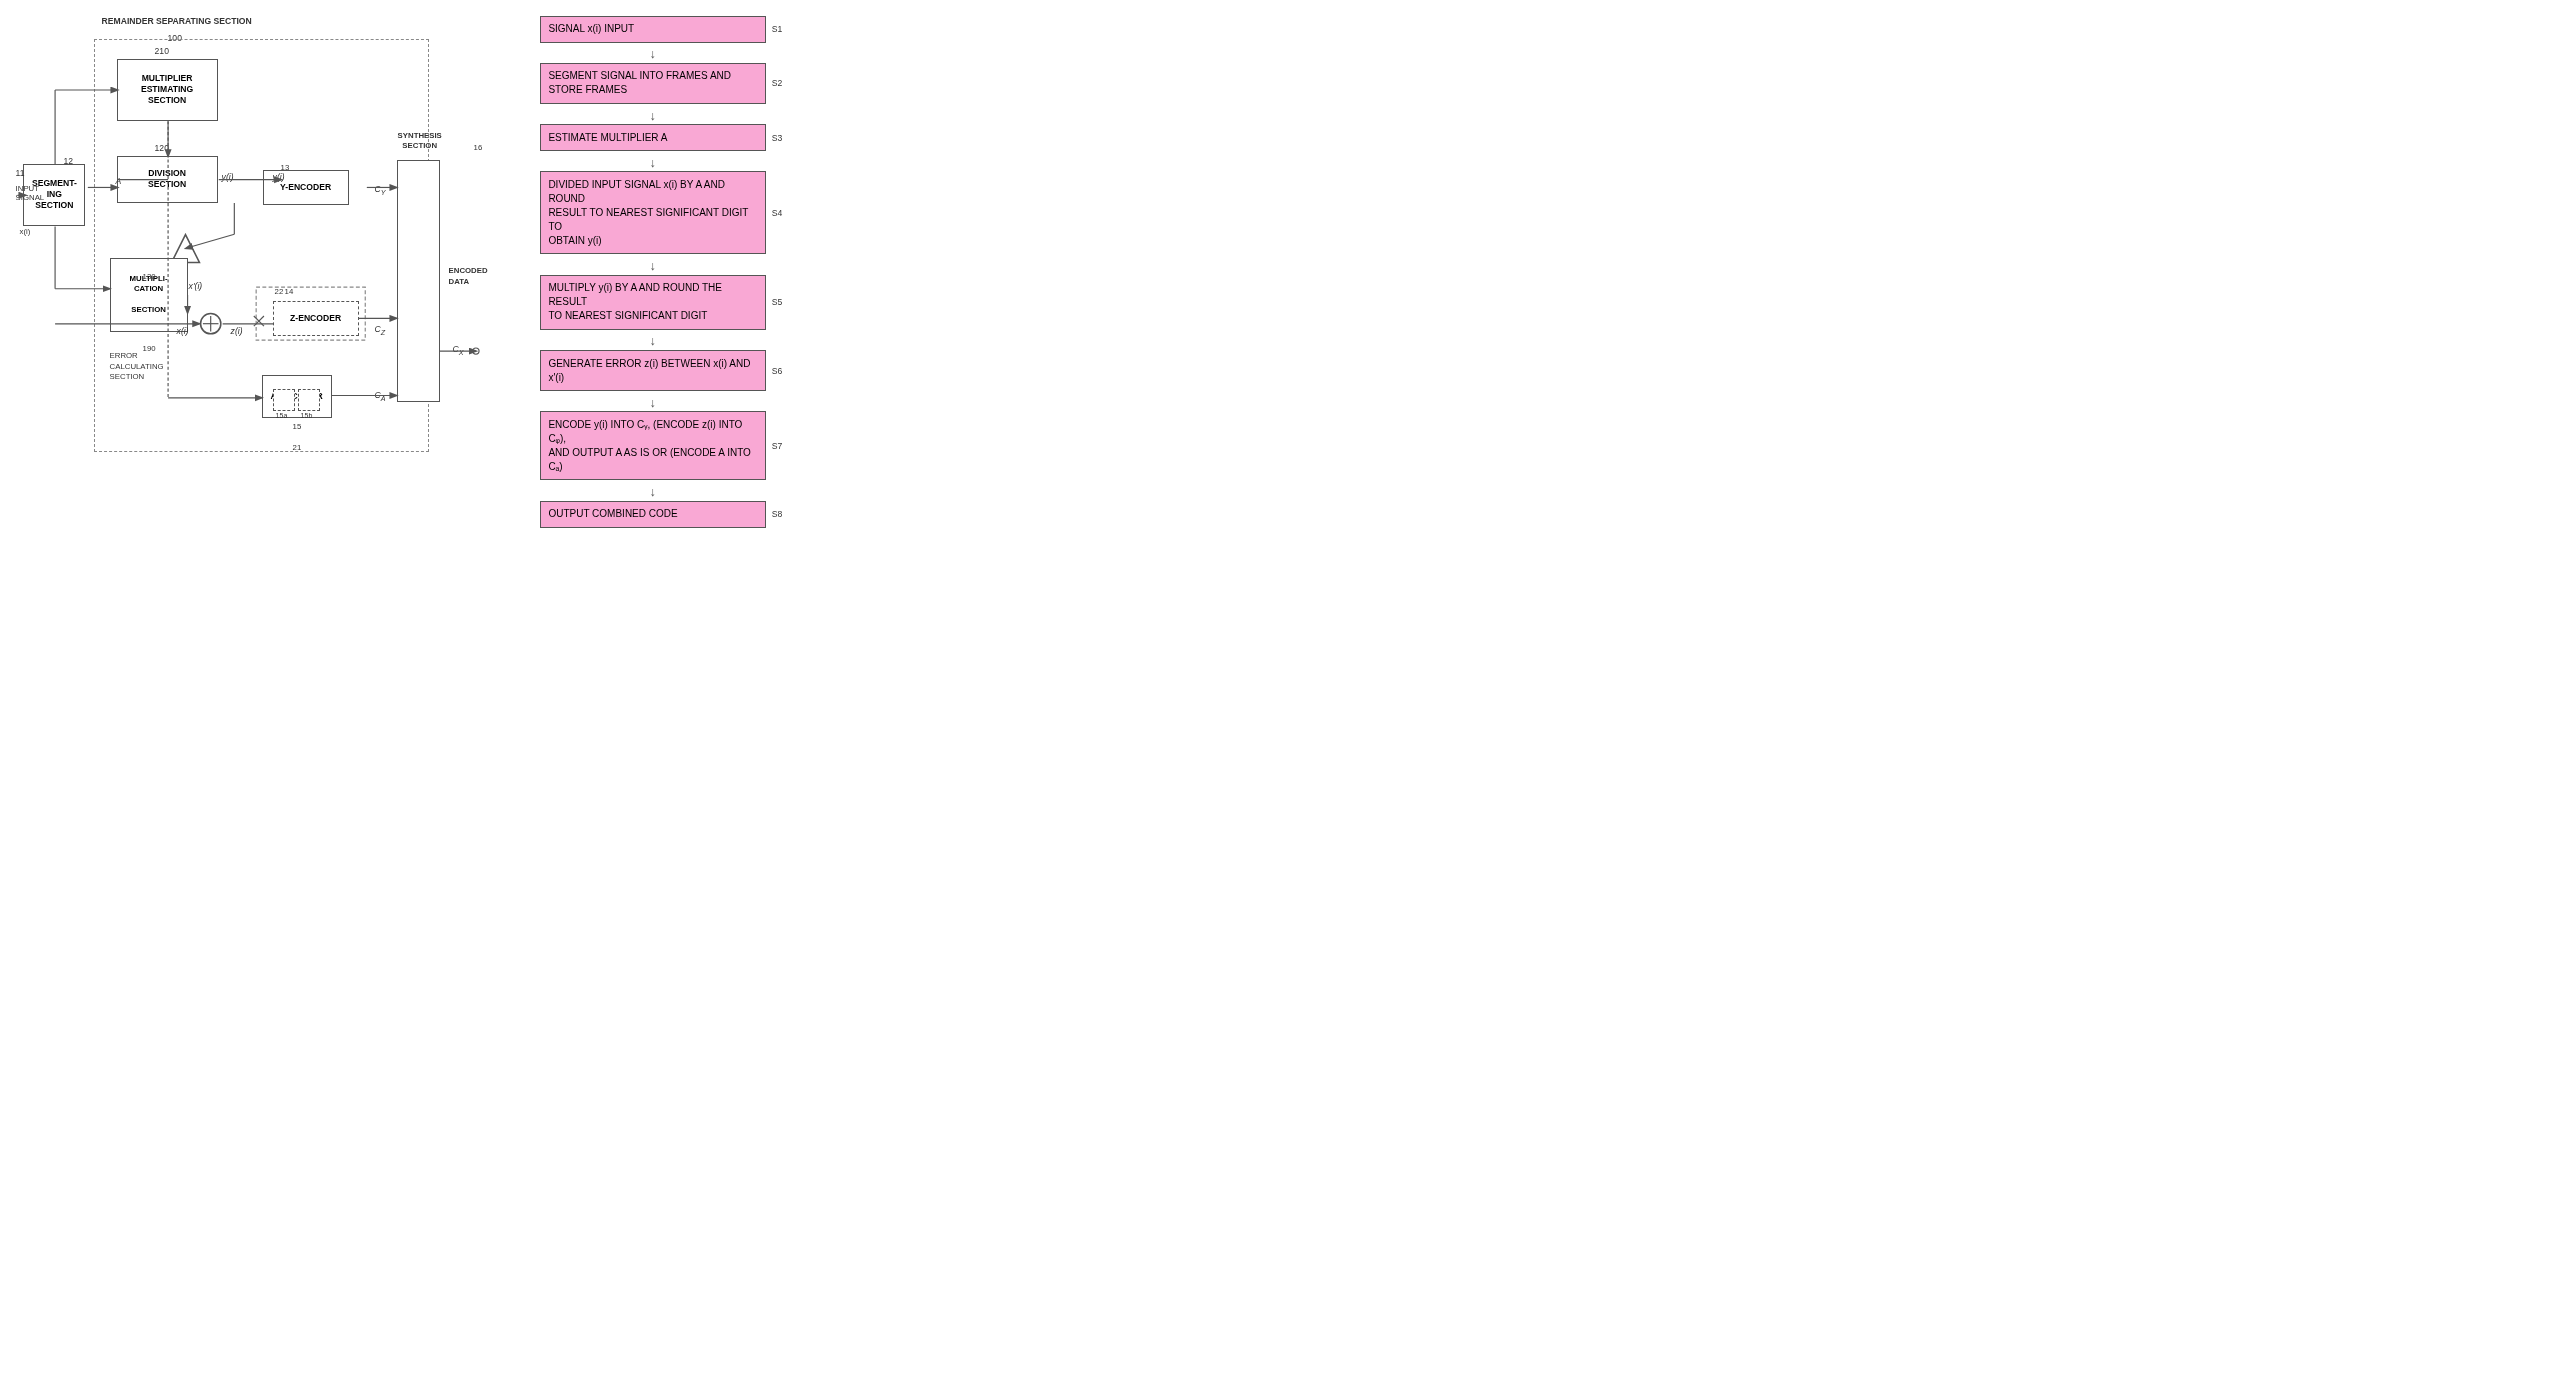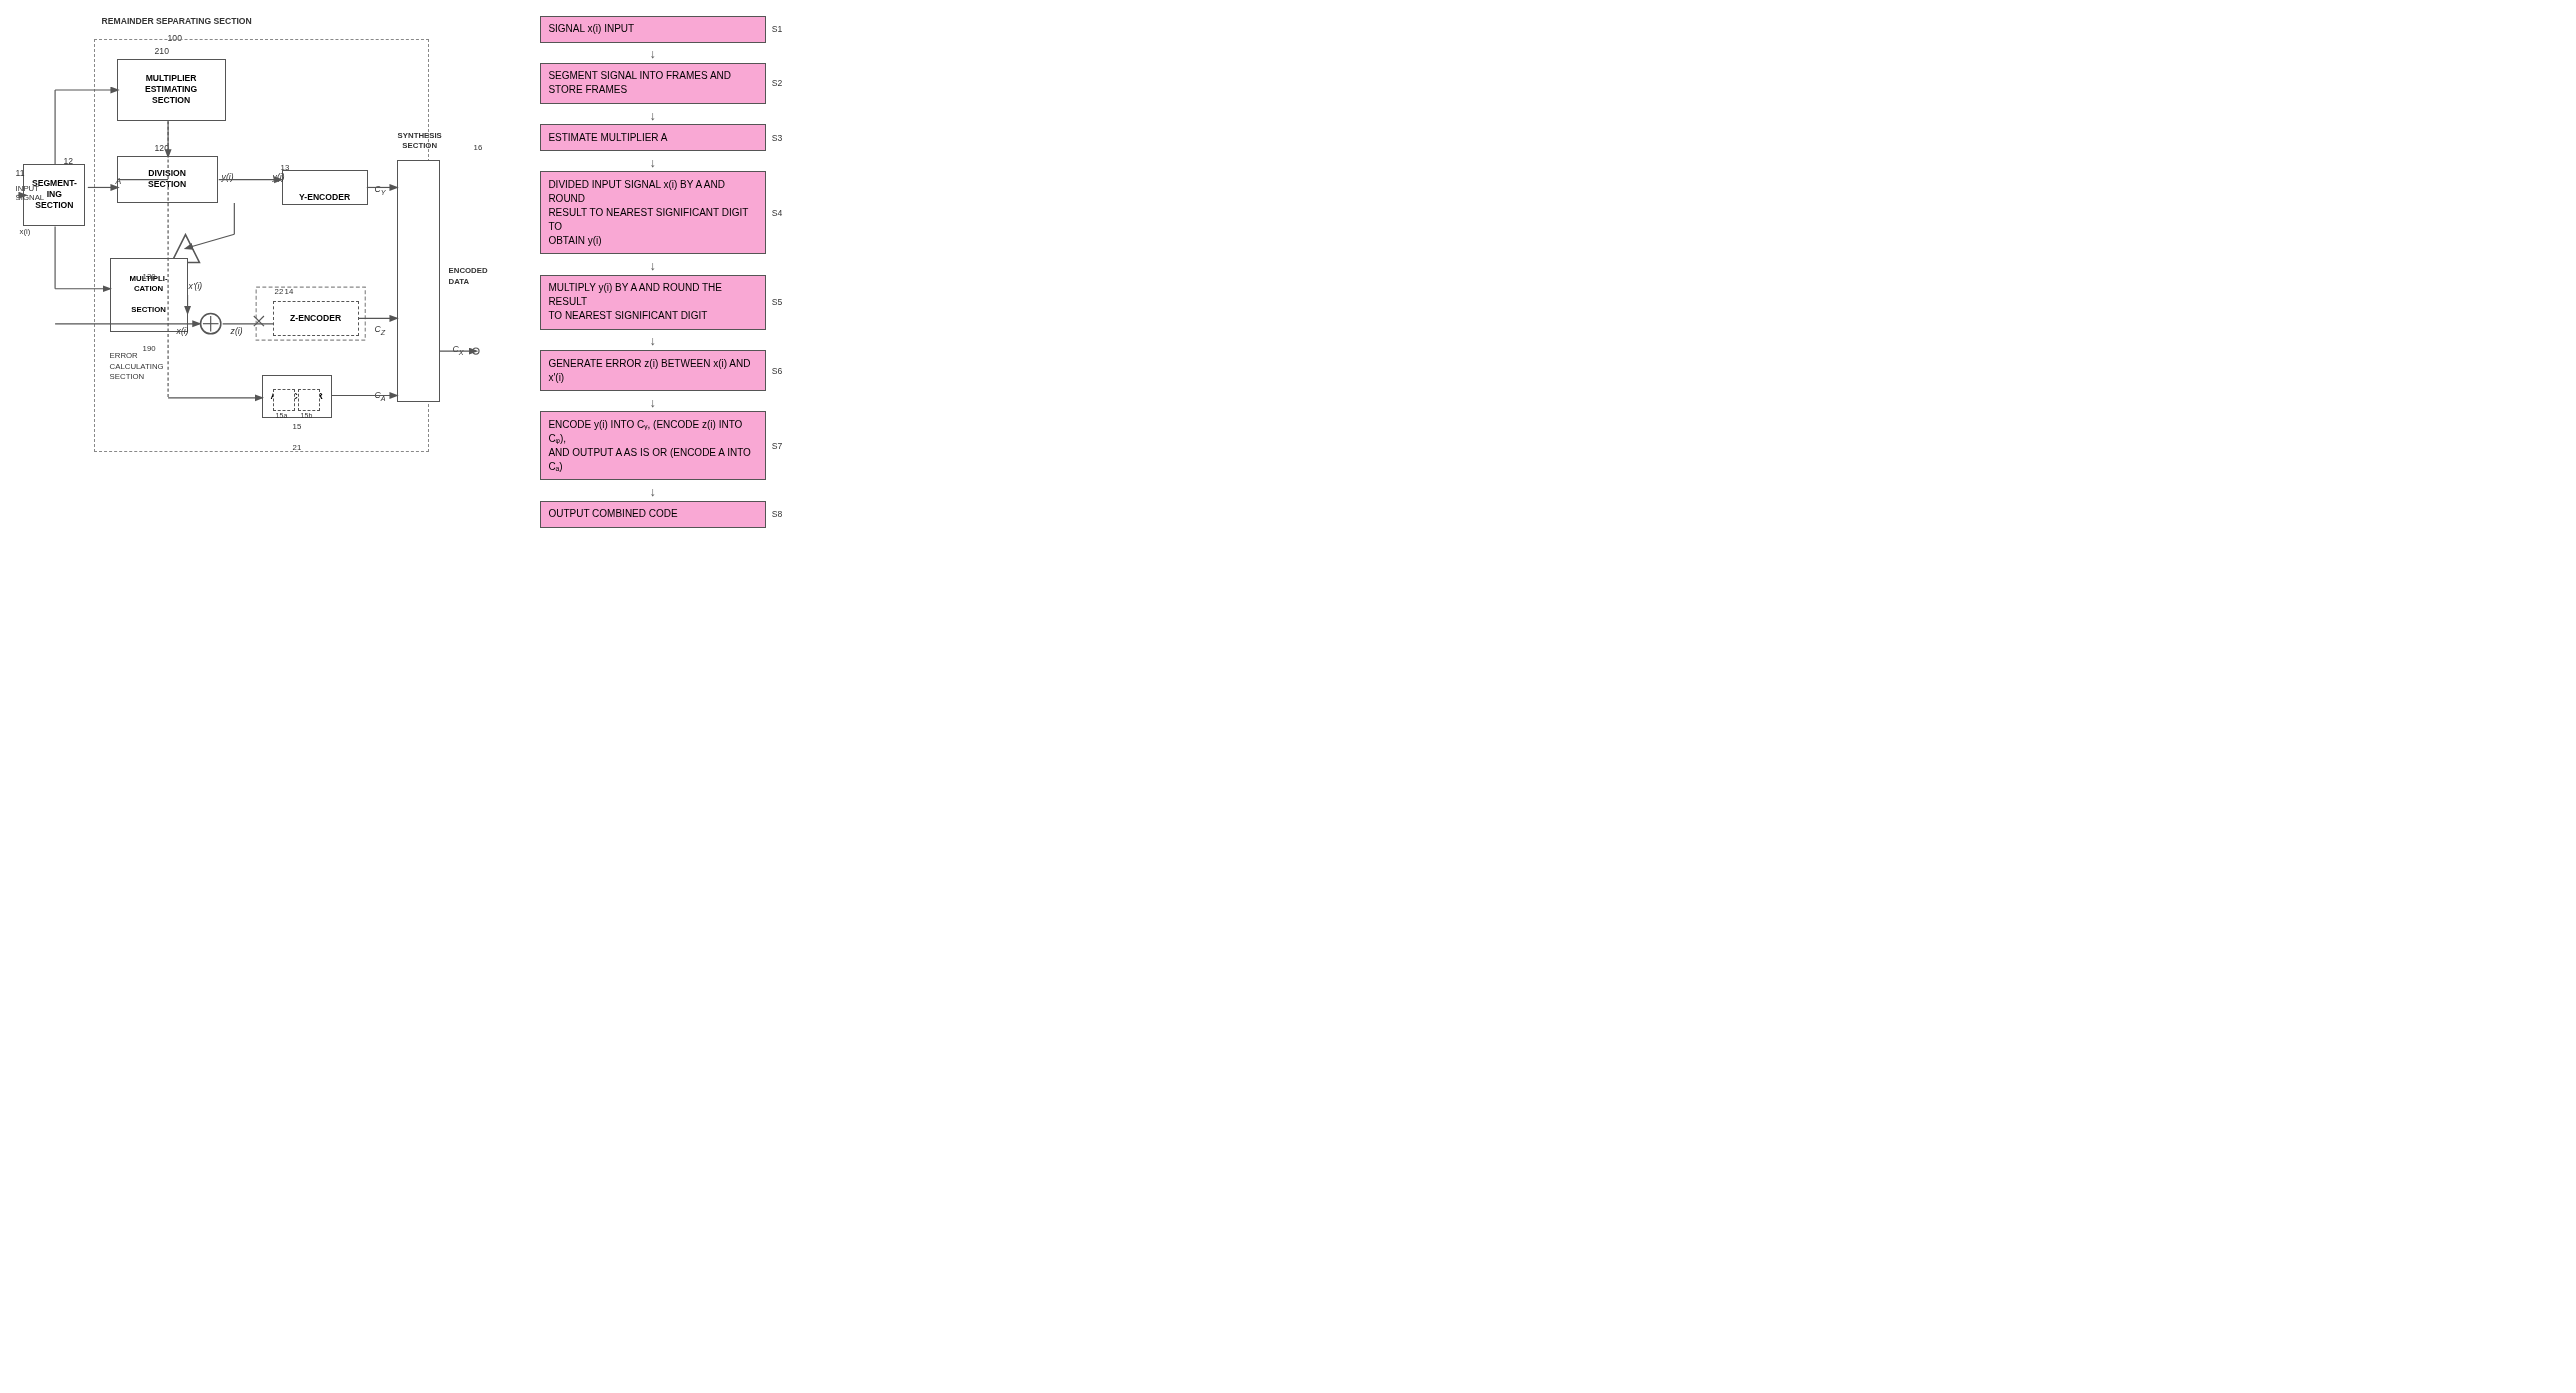--- a/index.html
+++ b/index.html
@@ -116,21 +116,21 @@
 
     <div class="block" style="left:7.8px;top:148px;width:62px;height:62px;">
       <span>SEGMENT-<br>ING<br>SECTION</span>
     </div>
     <div class="label" style="top:152px;left:0;">11</div>
     <div class="label" style="top:140px;left:48px;">12</div>
     <div class="label" style="left:0px;top:168px;font-size:7.8px;">INPUT<br>SIGNAL</div>
     <div class="label" style="left:3.9px;top:211px;font-size:7.8px;">x(i)</div>
 
     <div class="label" style="top:30px;left:139px;">210</div>
-    <div class="block" style="left:101px;top:43px;width:109px;height:62px;">
+    <div class="block" style="left:101px;top:43px;width:101px;height:62px;">
       <span>MULTIPLIER<br>ESTIMATING<br>SECTION</span>
     </div>
 
     <div class="label" style="top:127px;left:139px;">120</div>
     <div class="block" style="left:101px;top:140px;width:101px;height:47px;">
       <span>DIVISION<br>SECTION</span>
     </div>
 
     <div style="position:absolute;left:154px;top:217px;width:31px;height:31px;">
       <svg width="31" height="31" viewBox="0 0 40 40">
@@ -149,21 +149,21 @@
 
     <div style="position:absolute;left:183px;top:296px;width:23.4px;height:23.4px;">
       <svg width="23.4" height="23.4" viewBox="0 0 30 30">
         <circle cx="15" cy="15" r="13" fill="white" stroke="#555" stroke-width="2"></circle>
         <line x1="5" y1="15" x2="25" y2="15" stroke="#555" stroke-width="1.5"></line>
         <line x1="15" y1="5" x2="15" y2="25" stroke="#555" stroke-width="1.5"></line>
       </svg>
     </div>
 
     <div class="label" style="top:147px;left:265px;font-size:7.8px;">13</div>
-    <div class="block" style="left:266px;top:154px;width:86px;height:35px;align-items:flex-end;">
+    <div class="block" style="left:247px;top:154px;width:86px;height:35px;">
       <span>Y-ENCODER</span>
     </div>
 
     <div class="label" style="top:271px;left:259px;font-size:7.8px;">22</div>
     <div class="label" style="top:287px;left:242px;font-size:7.8px;margin-left:20px;">23</div>
     <div class="label" style="top:271px;left:269px;font-size:7.8px;">14</div>
     <div class="block dashed-block" style="left:257px;top:285px;width:86px;height:35px;">
       <span>Z-ENCODER</span>
     </div>
 

